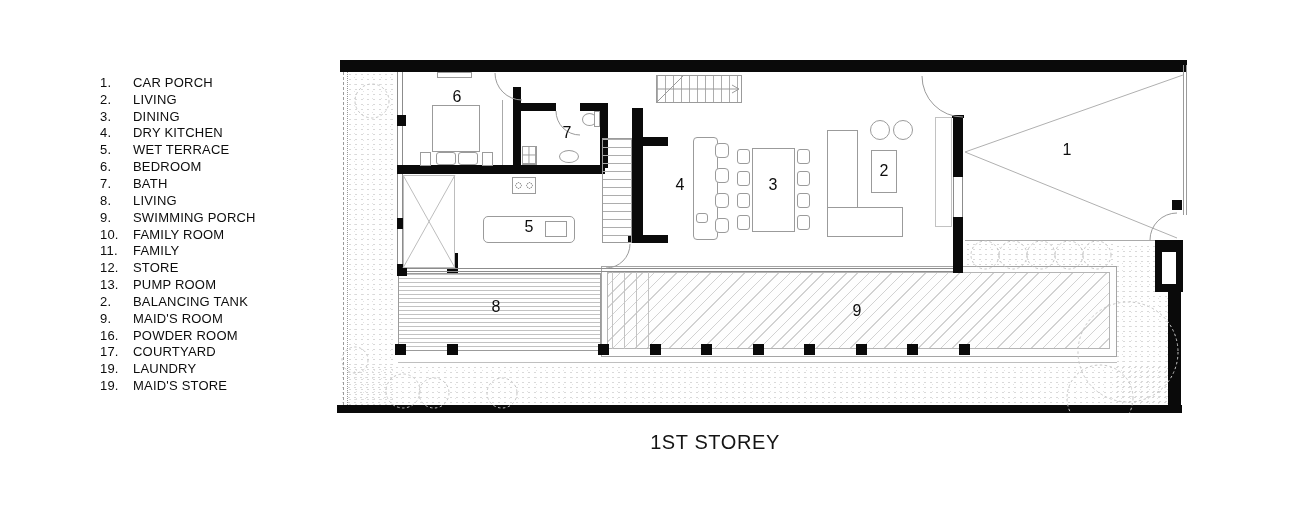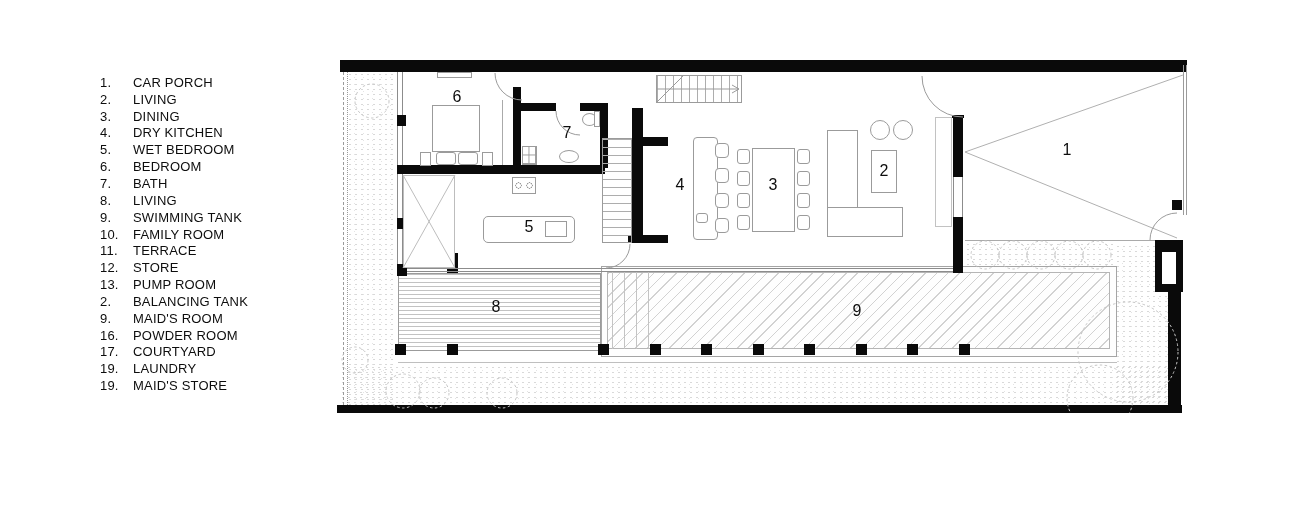--- a/index.html
+++ b/index.html
@@ -56,45 +56,45 @@
     <div class="lrow">
         <span class="lnum">3.</span>
         <span>DINING</span>
       </div>
     <div class="lrow">
         <span class="lnum">4.</span>
         <span>DRY KITCHEN</span>
       </div>
     <div class="lrow">
         <span class="lnum">5.</span>
-        <span>WET BEDROOM</span>
+        <span>WET TERRACE</span>
       </div>
     <div class="lrow">
         <span class="lnum">6.</span>
         <span>BEDROOM</span>
       </div>
     <div class="lrow">
         <span class="lnum">7.</span>
         <span>BATH</span>
       </div>
     <div class="lrow">
         <span class="lnum">8.</span>
         <span>LIVING</span>
       </div>
     <div class="lrow">
         <span class="lnum">9.</span>
-        <span>SWIMMING TANK</span>
+        <span>SWIMMING PORCH</span>
       </div>
     <div class="lrow">
         <span class="lnum">10.</span>
         <span>FAMILY ROOM</span>
       </div>
     <div class="lrow">
         <span class="lnum">11.</span>
-        <span>TERRACE</span>
+        <span>FAMILY</span>
       </div>
     <div class="lrow">
         <span class="lnum">12.</span>
         <span>STORE</span>
       </div>
     <div class="lrow">
         <span class="lnum">13.</span>
         <span>PUMP ROOM</span>
       </div>
     <div class="lrow">
@@ -269,13 +269,14 @@
     <div class="rlabel" style="left:547px;top:111px;">2</div>
     <div class="rlabel" style="left:436px;top:125px;">3</div>
     <div class="rlabel" style="left:343px;top:125px;">4</div>
     <div class="rlabel" style="left:192px;top:167px;">5</div>
     <div class="rlabel" style="left:120px;top:37px;">6</div>
     <div class="rlabel" style="left:230px;top:73px;">7</div>
     <div class="rlabel" style="left:159px;top:247px;">8</div>
     <div class="rlabel" style="left:520px;top:251px;">9</div>
   </div>
 
+  <div id="title">1ST STOREY</div>
 </div>
 
 </body></html>

